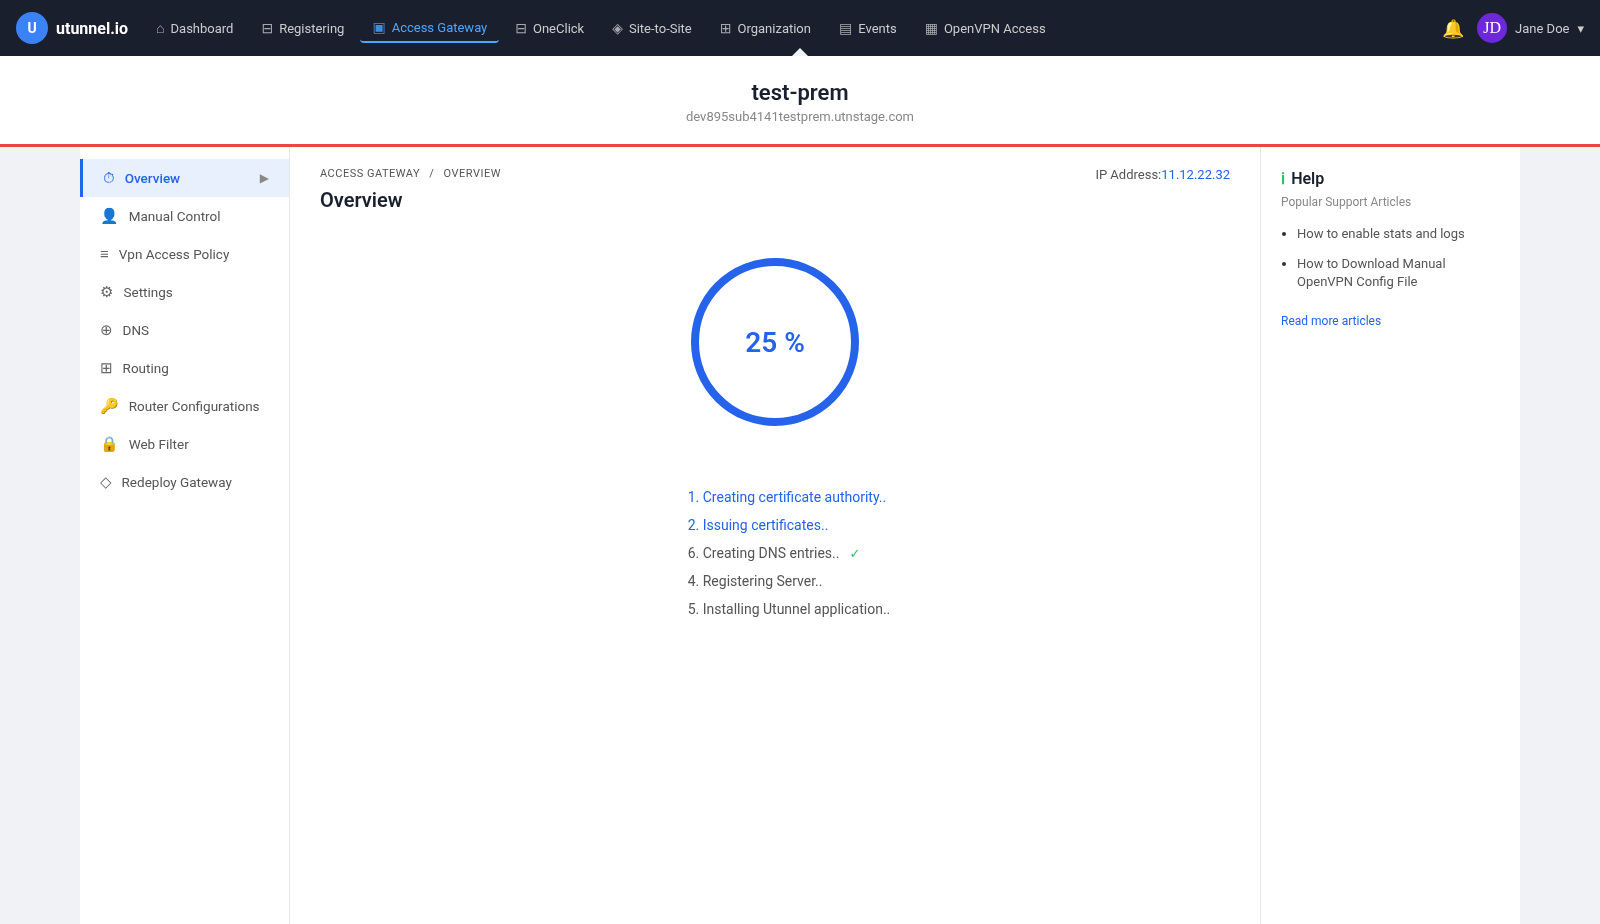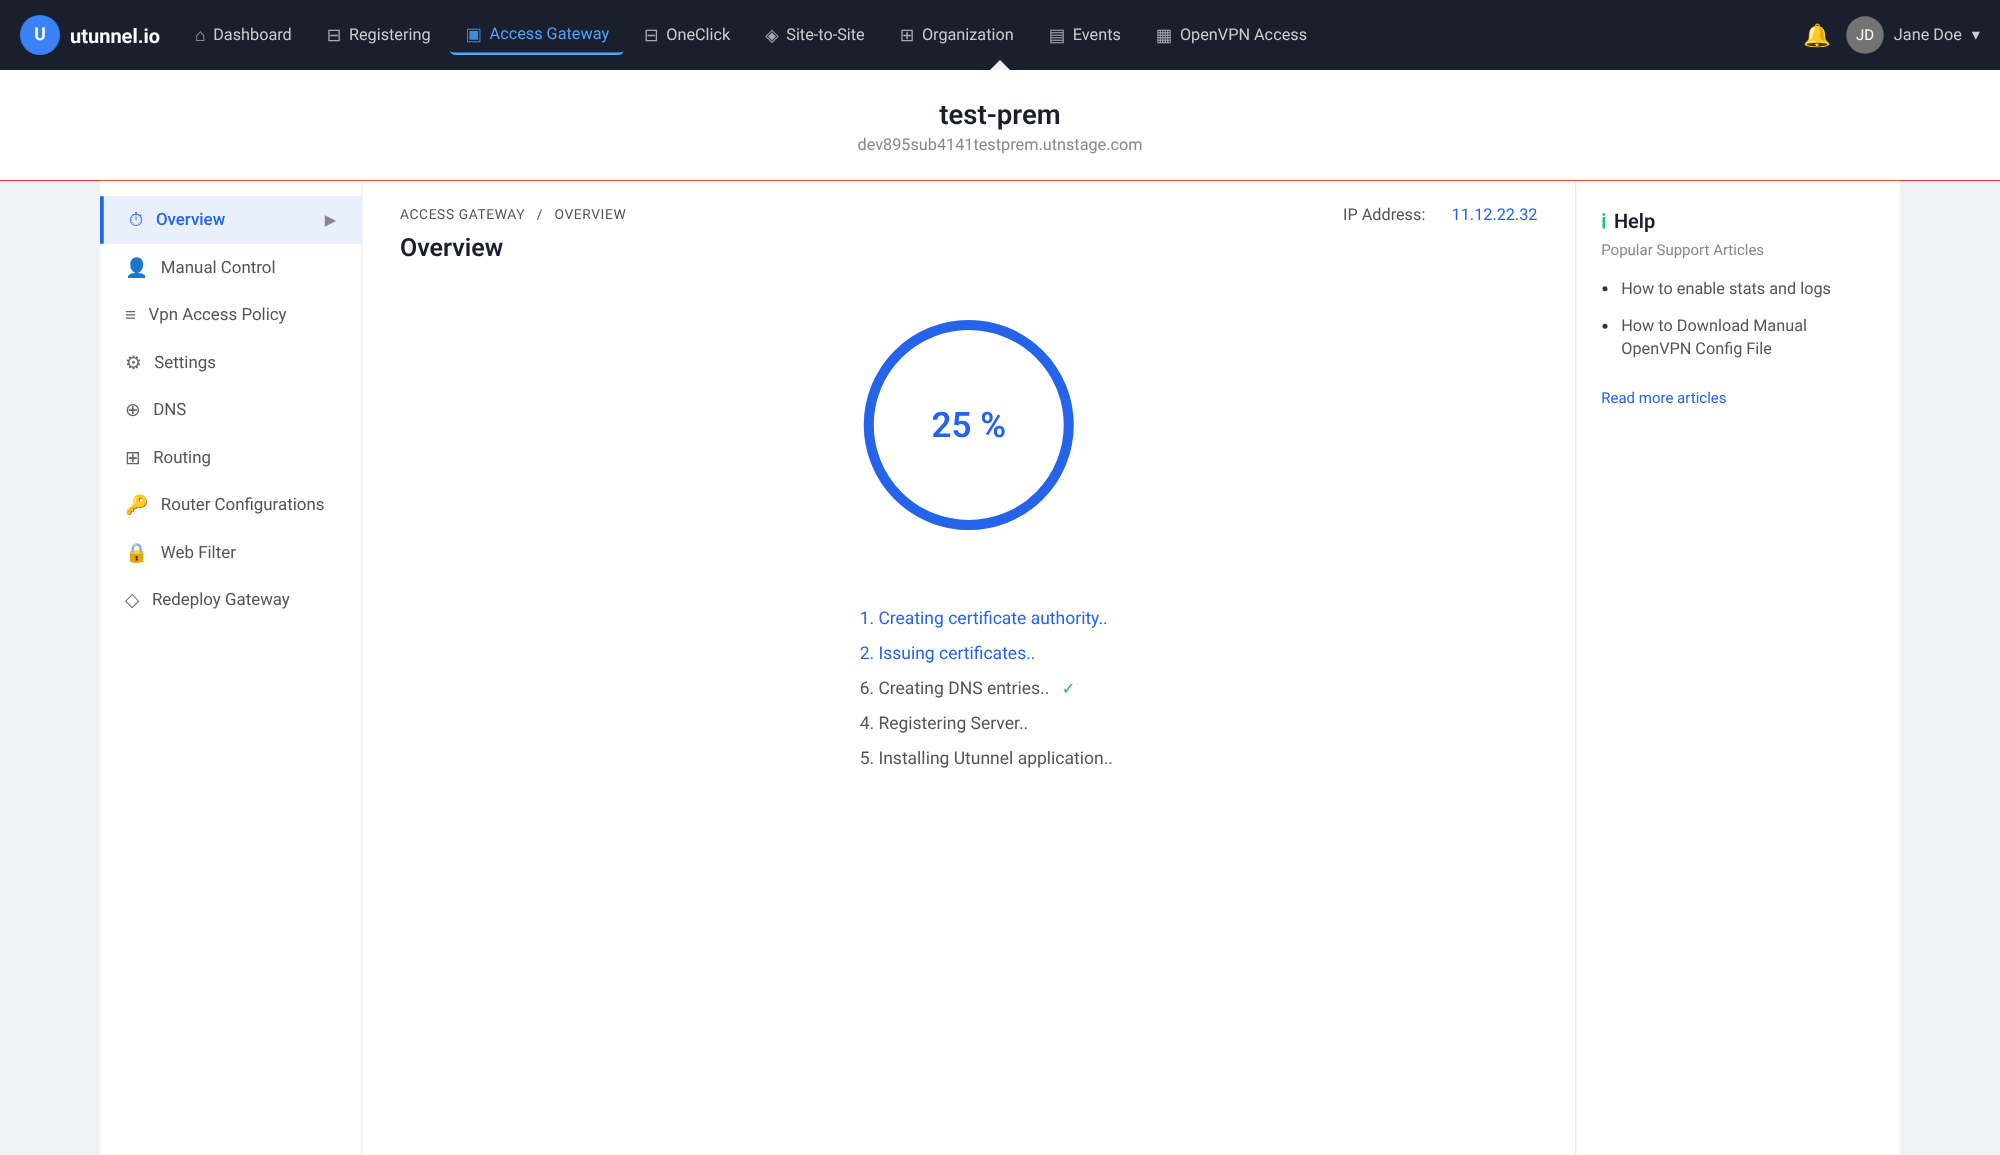--- a/index.html
+++ b/index.html
@@ -41,38 +41,38 @@
       font-size: 13px;
       text-decoration: none;
       white-space: nowrap;
     }
     .nav-item.active { color: #4da6ff; border-bottom: 2px solid #4da6ff; }
     .nav-icon { font-size: 14px; opacity: 0.8; }
     .nav-spacer { flex: 1; }
     .nav-right { display: flex; align-items: center; gap: 12px; }
     .bell-icon { color: #ccc; font-size: 18px; cursor: pointer; }
     .user-menu { display: flex; align-items: center; gap: 8px; color: #ccc; cursor: pointer; font-size: 13px; }
-    .user-avatar { width: 30px; height: 30px; border-radius: 50%; background: #737373; display: flex; align-items: center; justify-content: center; color: #fff; font-size: 12px; }
+    .user-avatar { width: 30px; height: 30px; border-radius: 50%; background: #6d28d9; display: flex; align-items: center; justify-content: center; color: #fff; font-size: 16px; font-family: Liberation Serif, serif; }
     .active-indicator {
       position: absolute;
       bottom: 0;
       left: 50%;
       transform: translateX(-50%);
       width: 0; height: 0;
       border-left: 8px solid transparent;
       border-right: 8px solid transparent;
       border-bottom: 8px solid #f0f2f5;
     }
 
     
     .page-header {
       background: #fff;
       padding: 24px 0 20px;
       text-align: center;
-      border-bottom: 1px solid #ef4444;
+      border-bottom: 3px solid #ef4444;
     }
     .page-title { font-size: 22px; font-weight: 600; color: #1a1f2e; margin-bottom: 4px; }
     .page-subtitle { font-size: 13px; color: #888; }
 
     
     .main-layout {
       display: flex;
       max-width: 1440px;
       margin: 0 auto;
       padding: 0;
@@ -122,21 +122,21 @@
     }
     .breadcrumb span { color: #555; }
     .breadcrumb .bc-sep { margin: 0 6px; }
     .content-title { font-size: 20px; font-weight: 600; color: #1a1f2e; margin-bottom: 20px; }
 
     .ip-row {
       display: flex; justify-content: flex-end;
       font-size: 13px; color: #555;
       margin-bottom: 16px;
     }
-    .ip-link { color: #2563eb; text-decoration: none; margin-left: 21px; }
+    .ip-link { color: #2563eb; text-decoration: none; margin-left: 0; }
 
     
     .progress-section {
       display: flex; flex-direction: column; align-items: center;
       padding: 10px 0 20px;
       gap: 11px;
     }
     .circle-container {
       position: relative; width: 200px; height: 200px;
       margin-bottom: 30px;

